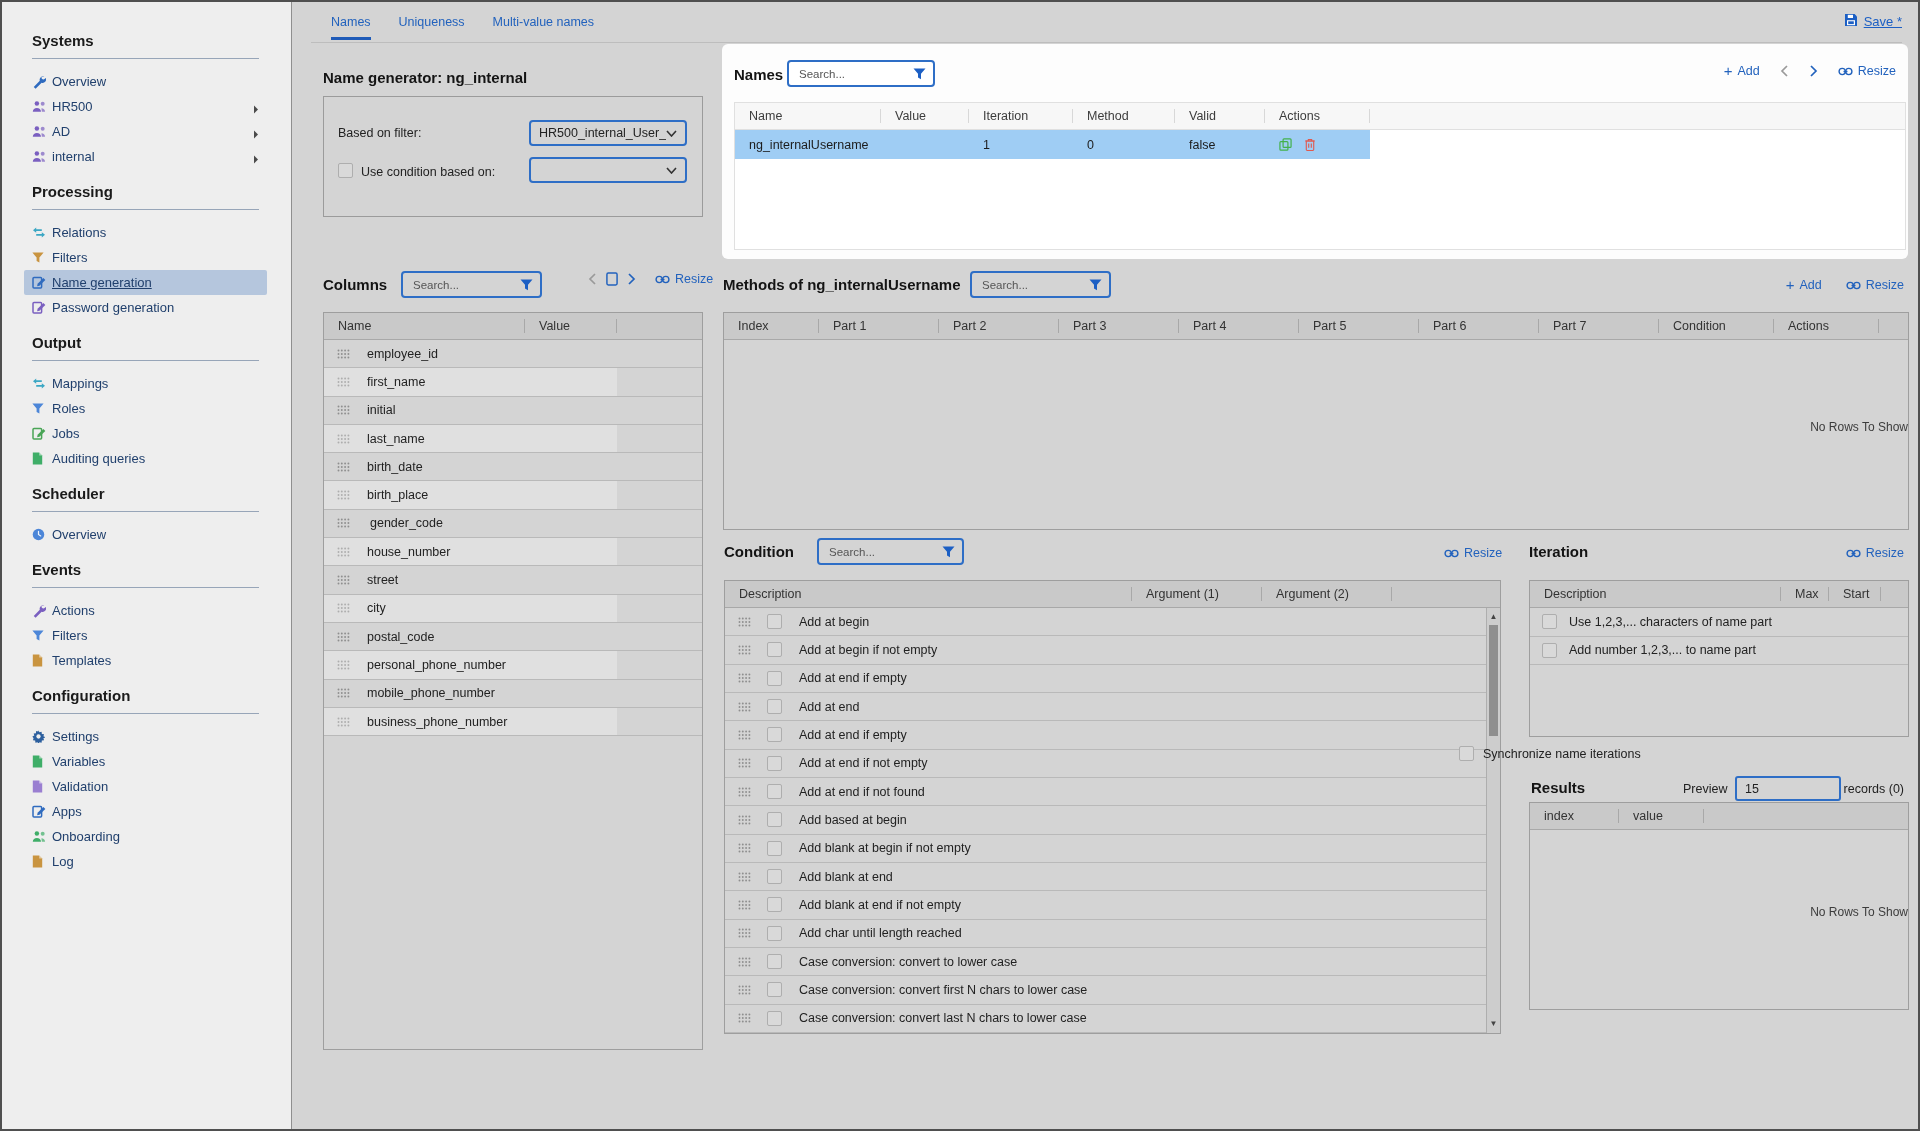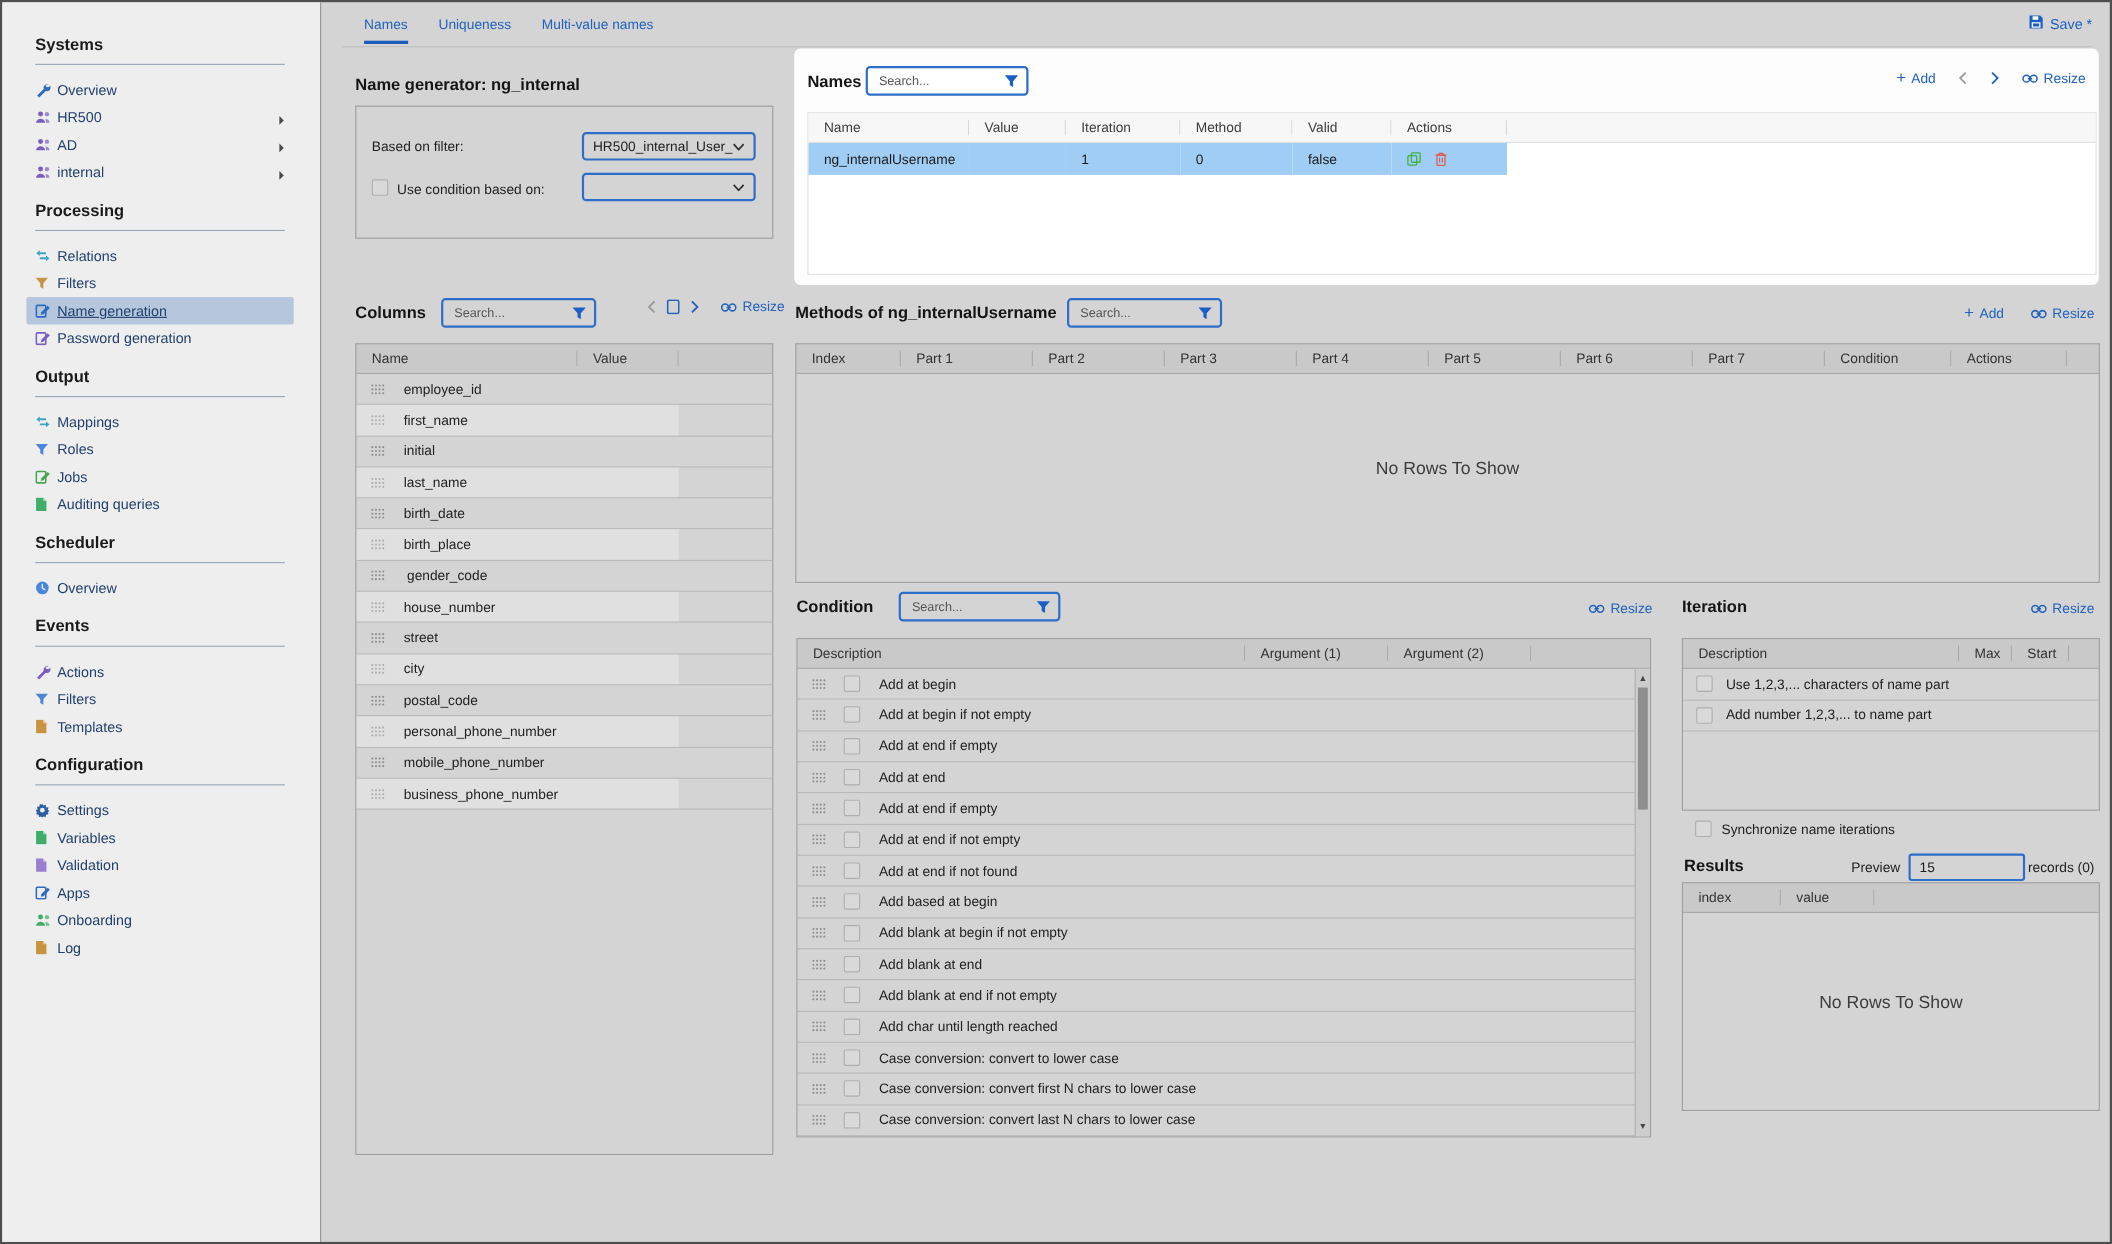--- a/index.html
+++ b/index.html
@@ -13,21 +13,21 @@
   .side-item.active{background:#b5c6dd;text-decoration:underline;}
   .side-item .ico{width:20px;display:flex;align-items:center;}
   .side-item .chev{position:absolute;right:8px;top:8px;}
   
   .main{position:absolute;left:291px;top:0;right:0;bottom:0;}
   .abs{position:absolute;}
   .tabline{position:absolute;left:18px;right:16px;top:40px;height:1px;background:#bdbdbd;}
   .tabs{position:absolute;left:38px;top:13px;display:flex;gap:28px;}
   .tab{font-size:12.5px;color:#2262bd;padding-bottom:8px;cursor:pointer;}
   .tab.active{border-bottom:3px solid #1f5bb8;}
-  .save-btn{position:absolute;right:16px;top:11px;display:flex;align-items:center;gap:6px;color:#1c5fc4;font-size:13px;cursor:pointer;}
+  .save-btn{position:absolute;right:16px;top:11px;display:flex;align-items:center;gap:6px;color:#1c5fc4;font-size:13px;cursor:pointer;text-decoration:underline;}
   .panel-title{font-size:15px;font-weight:bold;color:#141414;line-height:18px;white-space:nowrap;}
   .blue-link{display:inline-flex;align-items:center;gap:5px;color:#2262bd;font-size:12.5px;cursor:pointer;white-space:nowrap;}
   .plus{font-size:15px;line-height:12px;}
   .search-box{display:flex;align-items:center;border:2px solid #2e6ec6;border-radius:4px;height:27px;padding:0 7px 0 8px;background:transparent;}
   .search-box input{flex:1;border:none;outline:none;background:transparent;font-size:11.5px;color:#333;font-family:"Liberation Sans",sans-serif;min-width:0;}
   .search-box input::placeholder{color:#555;}
   .search-box.onwhite{background:#fff;}
   
   .dropdown{display:flex;align-items:center;justify-content:space-between;border:2px solid #2e6ec6;border-radius:4px;height:26px;padding:0 8px;background:transparent;font-size:12.5px;color:#222;cursor:pointer;}
   .cb{width:15px;height:15px;border:1px solid #aeaeae;background:#d9d9d9;border-radius:2px;flex:none;}
@@ -35,21 +35,21 @@
   .gtable{position:absolute;border:1px solid #9e9e9e;}
   .thead{display:flex;height:27px;align-items:center;background:rgba(0,0,0,0.05);border-bottom:1px solid #a8a8a8;font-size:12.5px;color:#333;}
   .hcell{position:relative;height:100%;display:flex;align-items:center;padding-left:14px;flex:none;overflow:hidden;white-space:nowrap;}
   .hcell.div::after{content:'';position:absolute;right:0;top:6px;bottom:6px;width:1px;background:#a8a8a8;}
   .hfill{flex:1;}
   .grow{position:relative;display:flex;align-items:center;border-bottom:1px solid #b9b9b9;font-size:12.5px;color:#222;}
   .grow .stripe{position:absolute;left:0;top:0;bottom:0;background:rgba(255,255,255,0.28);}
   .handle{margin-left:13px;flex:none;display:flex;}
   .grow .cb{margin-left:16px;}
   .grow .lbl{margin-left:17px;position:relative;white-space:nowrap;}
-  .empty-msg{position:absolute;left:0;right:0;top:50%;margin-top:6px;transform:translateY(-50%);text-align:center;font-size:16px;color:#3c3c3c;}
+  .empty-msg{position:absolute;left:0;right:0;top:50%;margin-top:6px;transform:translateY(-50%);text-align:right;font-size:12px;color:#3c3c3c;}
   
   .white-panel{position:absolute;background:#fdfdfd;border-radius:6px;}
   .wtable{position:absolute;border:1px solid #e0e0e0;background:#fff;}
   .wtable .thead{background:#f7f7f7;border-bottom:1px solid #e0e0e0;color:#3c3c3c;}
   .wtable .hcell.div::after{background:#d8d8d8;}
   .wrow{display:flex;height:29px;align-items:center;font-size:12.5px;color:#1c1c1c;}
   .wcell{height:100%;display:flex;align-items:center;padding-left:14px;flex:none;overflow:hidden;}
   .wcell.sel{background:#9fcdf4;}
   .acticon{margin-right:12px;display:flex;cursor:pointer;}
   
@@ -1133,21 +1133,21 @@
           <div class="grow" style="height:28.5px">
             <span class="cb" style="margin-left:12px"></span>
             <span class="lbl" style="margin-left:12px">Use 1,2,3,... characters of name part</span>
           </div>
           <div class="grow" style="height:28.5px">
             <span class="cb" style="margin-left:12px"></span>
             <span class="lbl" style="margin-left:12px">Add number 1,2,3,... to name part</span>
           </div>
         </div>
     </div>
-    <div class="abs" style="left:1248px;top:744px;display:flex;align-items:center;gap:9px;">
+    <div class="abs" style="left:1166px;top:744px;display:flex;align-items:center;gap:9px;">
       <span class="cb"></span>
       <span style="font-size:12.5px;color:#222;">Synchronize name iterations</span>
     </div>
 
     <div class="abs panel-title" style="left:1238px;top:777px;">Results</div>
     <div class="abs" style="left:1390px;top:780px;font-size:12.5px;color:#222;">Preview</div>
     <input class="abs" style="left: 1442px; top: 774px; width: 106px; height: 25px; border: 2px solid rgb(46, 110, 198); border-radius: 3px; background: transparent; font-size: 12.5px; color: rgb(34, 34, 34); padding-left: 8px; font-family: &quot;Liberation Sans&quot;, sans-serif; outline: none;" value="15">
     <div class="abs" style="right:14px;top:780px;font-size:12.5px;color:#222;">records (0)</div>
     <div class="gtable" style="left:1236px;top:800px;width:380px;height:208px;">
       <div class="thead" id="res-thead">

